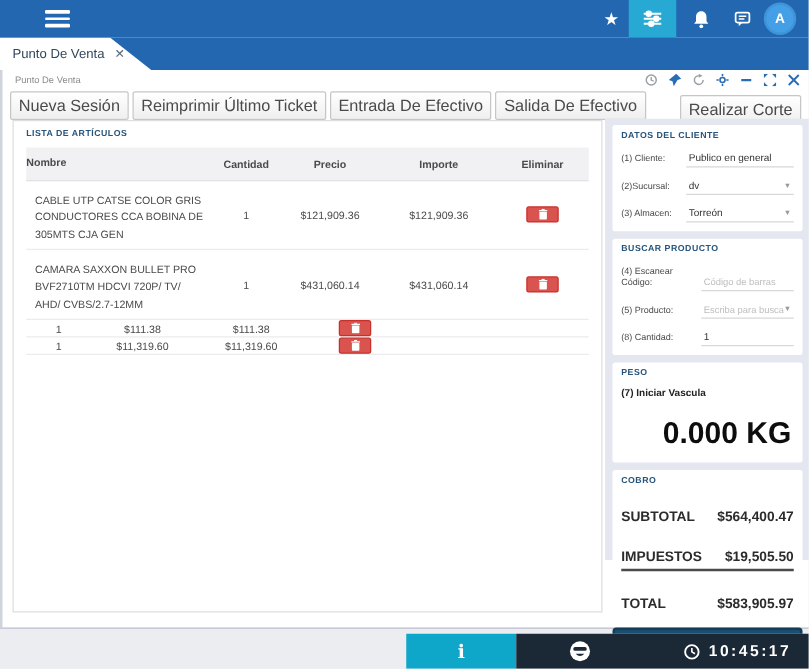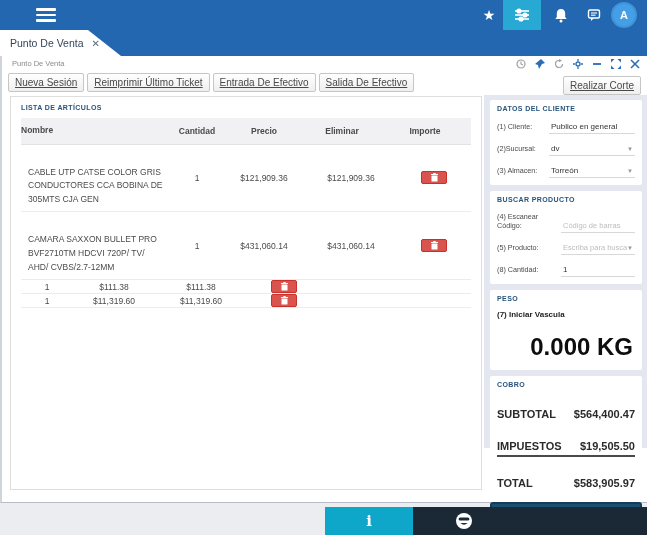--- a/index.html
+++ b/index.html
@@ -24,33 +24,33 @@
   .tab-label { margin-left:10px; font-size:10.5px; color:#33475B; }
   .tab-close { margin-left:8px; font-size:10px; color:#5a6b7c; font-weight:bold; cursor:pointer; }
 
   
   .content { position:absolute; left:0; top:56px; width:647px; height:447px; background:#fff;
              border-left:2px solid #CfD3DC; border-bottom:1px solid #B8BCC8; }
   .crumb { position:absolute; left:10px; top:3px; font-size:7.5px; color:#8B8B8B; }
   .tools { position:absolute; right:7px; top:3px; display:flex; gap:9px; align-items:center; }
   .tools svg { display:block; cursor:pointer; }
   .btnrow { position:absolute; left:6px; top:17px; display:flex; gap:3px; }
-  .sbtn { font-size:10px; color:#4A4A4A; background:linear-gradient(#ffffff,#efefef); border:1px solid #C6C6C6; border-radius:2px; padding:3px 6px; cursor:pointer; white-space:nowrap;text-decoration:underline; }
+  .sbtn { font-size:13px; color:#4A4A4A; background:linear-gradient(#ffffff,#efefef); border:1px solid #C6C6C6; border-radius:2px; padding:3px 6px; cursor:pointer; white-space:nowrap; }
   .sbtn-right { position:absolute; right:6px; top:20px; }
 
   
   .card-articles { position:absolute; left:8px; top:40px; width:472px; height:394px; background:#fff; border:1px solid #DEDEDE; }
   .sec-title { font-size:7px; font-weight:bold; color:#26547C; letter-spacing:.4px; }
   .card-articles .sec-title { position:absolute; left:10px; top:7px; }
   .table { position:absolute; left:10px; top:21px; width:450px; }
   .trow { display:flex; align-items:center; border-bottom:1px solid #ECECEC; }
   .thead { background:#F1F1F3; border-bottom:1px solid #E2E2E6; font-weight:bold; color:#3A3A3A; }
   .thead .cell { font-size:8.5px; padding:6px 0; }
   .cell { font-size:8.5px; color:#4A4A4A; }
-  .c-nom { flex:1; padding:21px 6px 5px 7px; line-height:1.6; text-align:left; }
+  .c-nom { flex:1; padding:9px 6px 5px 7px; line-height:1.6; text-align:left; }
   .c-cant { width:52px; text-align:center; }
   .c-prec { width:82px; text-align:center; }
   .c-imp { width:92px; text-align:center; }
   .c-eli { width:74px; text-align:center; }
   .trash-btn { display:inline-flex; align-items:center; justify-content:center; width:26px; height:13px; background:#D9534F; border:1px solid #C9302C; border-radius:2px; cursor:pointer; }
 
   
   .right-region { position:absolute; left:482px; top:39px; width:165px; height:353px; background:#E4E7F0; padding:5px 7px 0 6px; }
   .rcard { background:#fff; border-radius:2px; margin-bottom:6px; padding:5px 7px 7px 7px; }
   .frow { display:flex; align-items:flex-end; margin-top:9px; }
@@ -175,22 +175,22 @@
   </div>
   <button class="sbtn sbtn-right">Realizar Corte</button>
 
   <div class="card-articles">
     <div class="sec-title">LISTA DE ARTÍCULOS</div>
     <div class="table">
       <div class="trow thead">
         <div class="cell c-nom">Nombre</div>
         <div class="cell c-cant">Cantidad</div>
         <div class="cell c-prec">Precio</div>
+        <div class="cell c-imp">Importe</div>
         <div class="cell c-eli">Eliminar</div>
-        <div class="cell c-imp">Importe</div>
       </div>
 
       <div class="trow">
         <div class="cell c-nom">CABLE UTP CATSE COLOR GRIS CONDUCTORES CCA BOBINA DE 305MTS CJA GEN</div>
         <div class="cell c-cant">1</div>
         <div class="cell c-prec">$121,909.36</div>
         <div class="cell c-imp">$121,909.36</div>
         <div class="cell c-eli"><span class="trash-btn">
               <svg width="7" height="9" viewBox="0 0 7 9">
                 <rect x="0.5" y="2.4" width="6" height="6.2" rx="0.6" fill="#fff"></rect>
@@ -320,14 +320,21 @@
 <div class="footer">
   <div class="foot-cyan">
     <span class="i-glyph">i</span>
   </div>
   <div class="foot-dark">
     <svg class="foot-face" width="18" height="18" viewBox="0 0 18 18">
       <circle cx="9" cy="9" r="8" fill="#fff"></circle>
       <rect x="3.6" y="5.6" width="10.8" height="3" rx="1.5" fill="#1B2836"></rect>
       <path d="M5.5 11 Q9 14.6 12.5 11 Z" fill="#1B2836"></path>
     </svg>
+    <div class="foot-time">
+      <svg width="13" height="13" viewBox="0 0 13 13">
+        <circle cx="6.5" cy="6.5" r="5.4" fill="none" stroke="#fff" stroke-width="1.5"></circle>
+        <path d="M6.5 3.4 L6.5 6.5 L9 8" fill="none" stroke="#fff" stroke-width="1.3"></path>
+      </svg>
+      <span class="time-text">10:45:17</span>
+    </div>
   </div>
 </div>
 
 </body></html>

